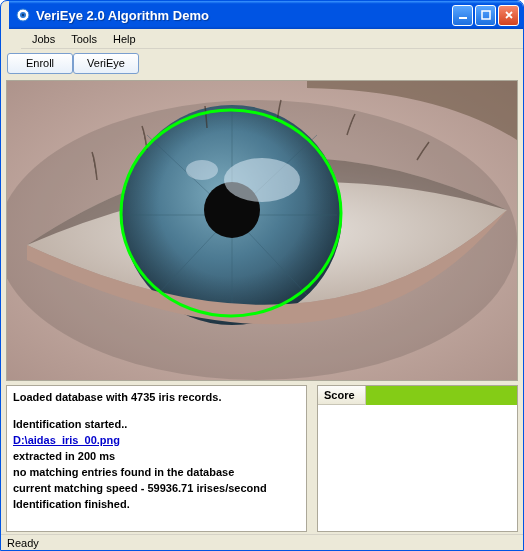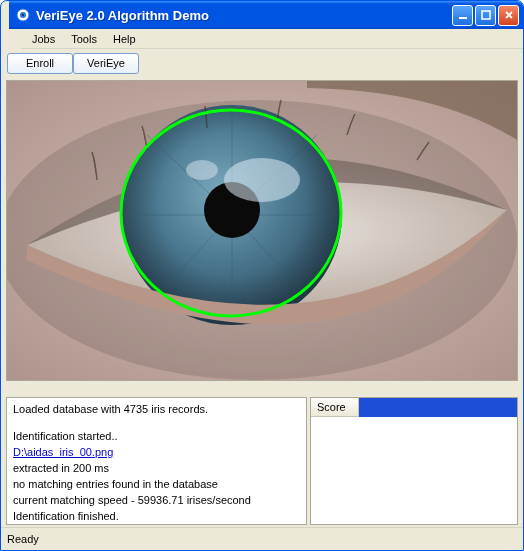--- a/index.html
+++ b/index.html
@@ -83,56 +83,57 @@
     margin: 3px 5px 2px 5px;
     border: 1px solid #aca899;
     position: relative;
     overflow: hidden;
     background: #777;
   }
   .eye-svg { width: 100%; height: 100%; display: block; }
   .bottom-panels {
     flex: 1;
     display: flex;
-    margin: 14px 5px 2px 5px;
-    gap: 3px;
+    margin: 2px 5px 2px 5px;
+    gap: 10px;
     min-height: 0;
+    font-weight: bold;
   }
   .log-panel {
     flex: 0 0 301px;
     background: #fff;
     border: 1px solid #aca899;
     padding: 4px 6px;
     overflow: auto;
     line-height: 1.45;
   }
   .log-link { color: #0000cc; text-decoration: underline; cursor: pointer; }
   .results-panel {
     flex: 1;
     background: #fff;
     border: 1px solid #aca899;
     display: flex; flex-direction: column;
     overflow: hidden;
   }
   .results-header {
     display: flex;
-    background: #1d4ed8;
+    background: #84cc16;
   }
   .col-head {
     padding: 3px 6px;
     border-right: 1px solid #c8c5b6;
     border-bottom: 1px solid #c8c5b6;
     font-size: 11px;
     background: linear-gradient(to bottom, #fdfdfb, #ece9d8);
     cursor: default;
   }
   .col-score { width: 48px; }
   .col-id { flex: 1; }
   .statusbar {
-    height: 23px;
+    height: 16px;
     border-top: 1px solid #d6d3c7;
     background: #ece9d8;
     display: flex;
     align-items: center;
     padding: 0 6px;
   }
   .spacer { height: 11px; }
 </style>
 </head>
 <body>

